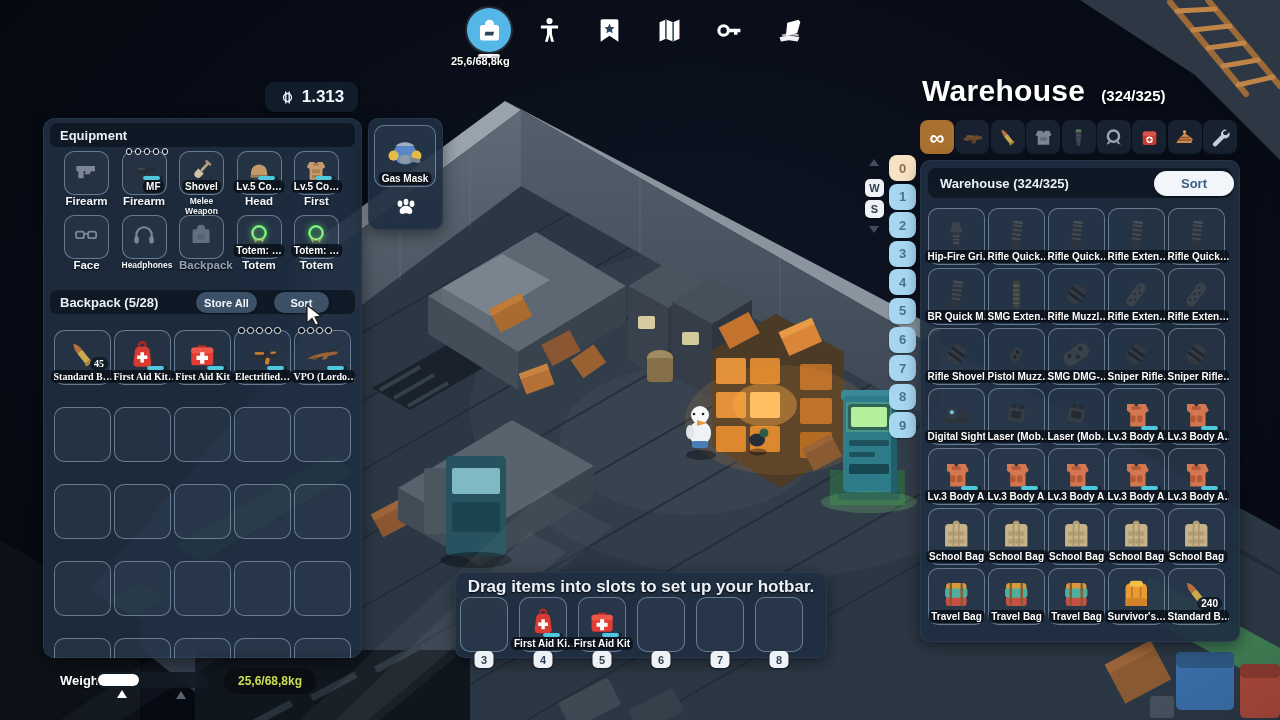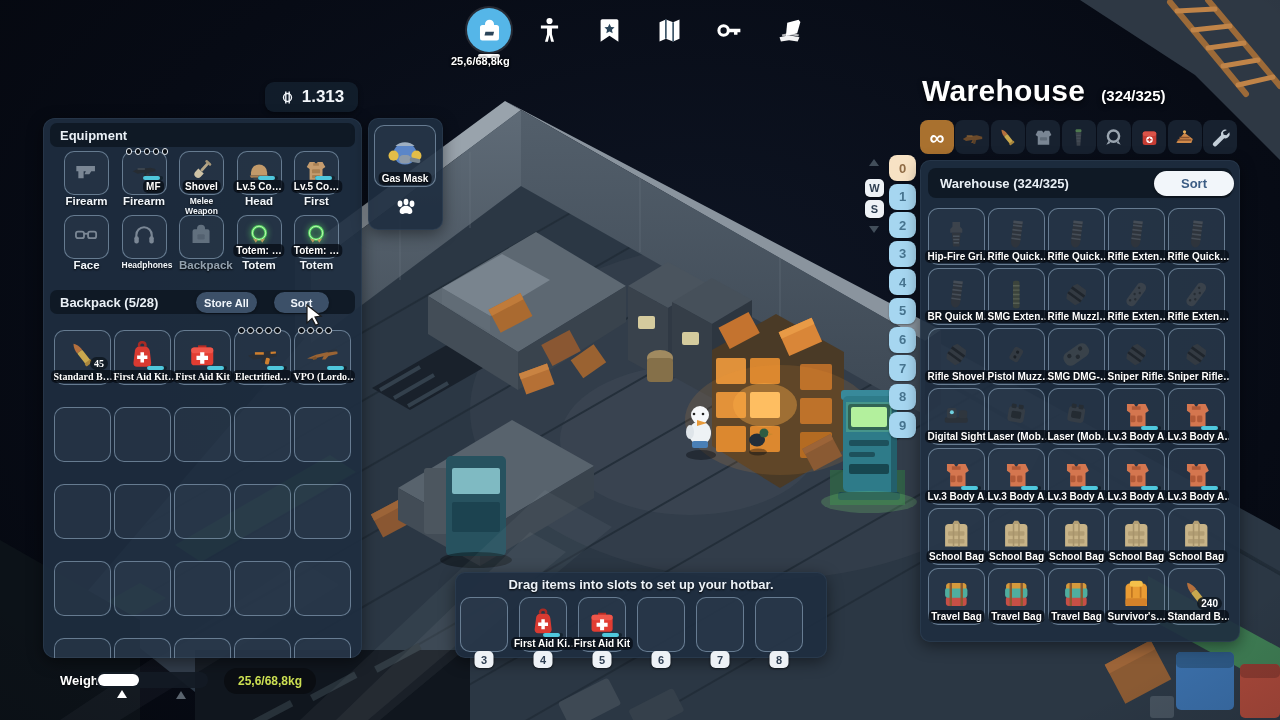--- a/index.html
+++ b/index.html
@@ -74,21 +74,21 @@
   .slot-bp{width:57px;height:55px;}
 
   
   #gas-panel{left:368px;top:118px;width:75px;height:112px;border-radius:10px;}
   #gas-slot{position:absolute;left:6px;top:7px;width:62px;height:62px;}
   #paw{position:absolute;left:50%;top:76px;transform:translateX(-50%);width:26px;height:24px;cursor:pointer;}
   #paw svg{width:100%;height:100%;}
 
   
   #hotbar{left:455px;top:572px;width:372px;height:86px;border-radius:10px;}
-  #hotbar-hint{text-align:center;margin-top:5px;font-size:13px;font-weight:bold;color:#ecf2f8;
+  #hotbar-hint{text-align:center;margin-top:5px;font-size:17px;font-weight:bold;color:#ecf2f8;
     text-shadow:0 1px 2px #000;}
   #hotbar-slots{position:absolute;left:5px;top:25px;display:flex;gap:11px;}
   .hwrap{position:relative;width:48px;height:55px;}
   .slot-hb{width:48px;height:55px;}
   .hkey{position:absolute;left:50%;bottom:-16px;transform:translateX(-50%);width:19px;height:17px;
     background:#eef2f6;border-radius:5px;color:#2f3f52;font-size:11px;font-weight:bold;
     display:flex;align-items:center;justify-content:center;box-shadow:0 1px 2px rgba(0,0,0,.5);}
 
   
   #numcol{position:absolute;left:889px;top:155px;display:flex;flex-direction:column;gap:2.6px;z-index:3;}

